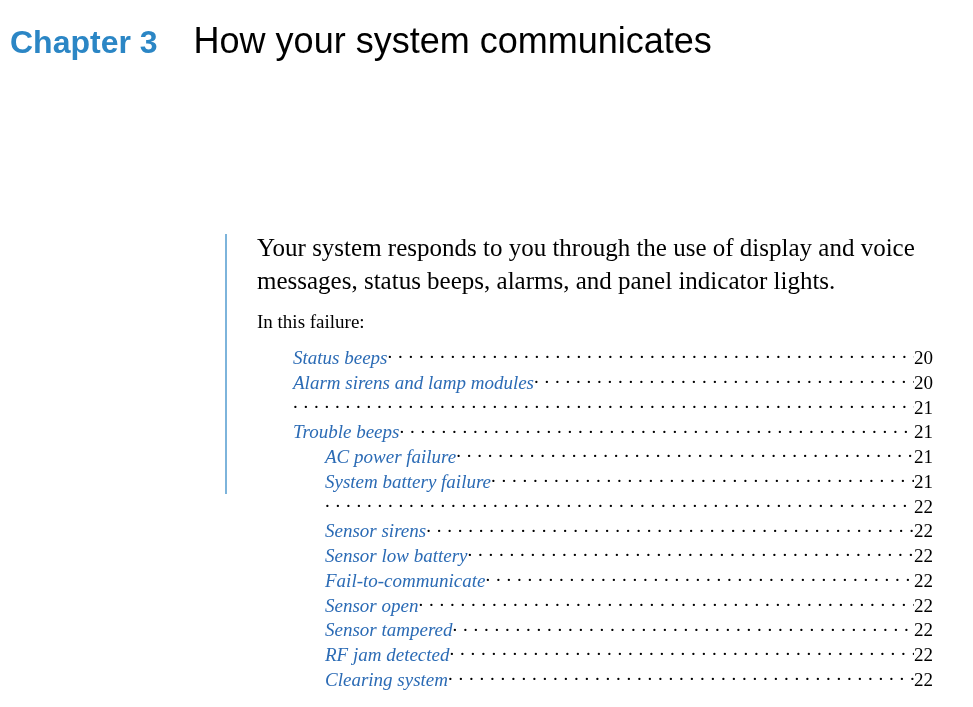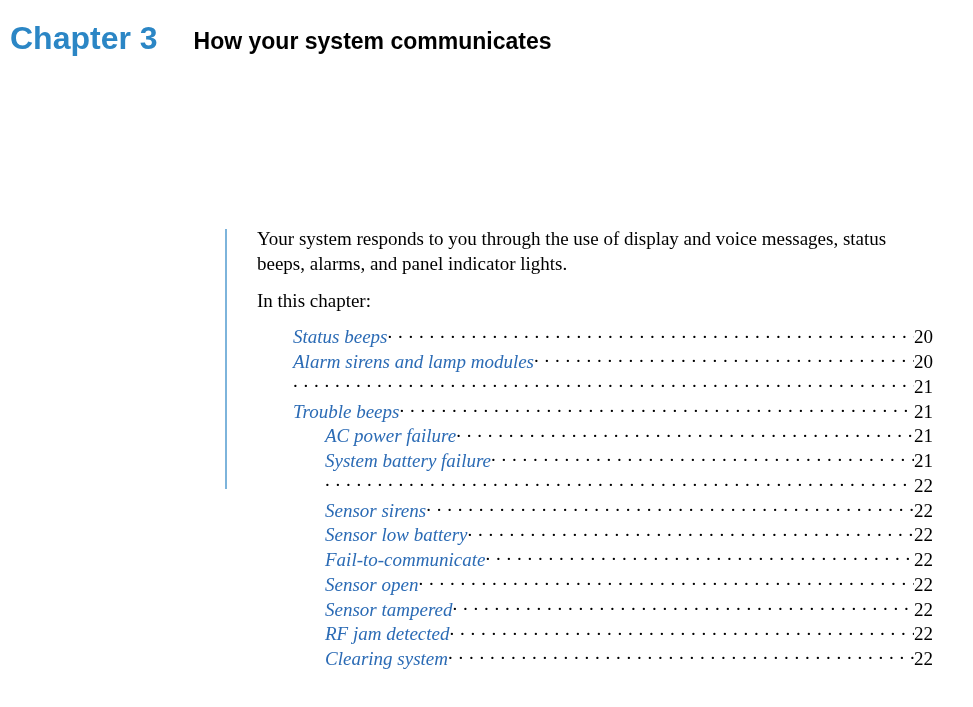--- a/index.html
+++ b/index.html
@@ -19,39 +19,39 @@
   }
   .chapter-label {
     font-family: "Trebuchet MS", "Lucida Sans", Arial, sans-serif;
     font-size: 32px;
     font-weight: bold;
     color: #2b86c5;
     white-space: nowrap;
   }
   .chapter-title {
     font-family: "Trebuchet MS", "Lucida Sans", Arial, sans-serif;
-    font-size: 23px;
-    font-weight: 700;
+    font-size: 36px;
+    font-weight: 400;
     color: #000;
   }
   .body-block {
     margin-left: 215px;
     position: relative;
     padding-left: 32px;
   }
   .side-rule {
     position: absolute;
     left: 0;
     top: 2px;
     width: 2px;
     height: 260px;
     background: #7db4db;
   }
   .intro {
-    font-size: 19px;
+    font-size: 25px;
     line-height: 1.3;
     margin-bottom: 14px;
   }
   .in-this {
     font-size: 19px;
     margin-bottom: 12px;
   }
   .toc {
     margin-left: 36px;
     text-align: right;
@@ -102,21 +102,21 @@
 <div class="header-row">
   <div class="chapter-label">Chapter 3</div>
   <div class="chapter-title">How your system communicates</div>
 </div>
 
 <div class="body-block">
   <div class="side-rule"></div>
 
   <p class="intro">Your system responds to you through the use of display and voice messages, status beeps, alarms, and panel indicator lights.</p>
 
-  <p class="in-this">In this chapter:</p>
+  <p class="in-this">In this failure:</p>
 
   <div class="toc" id="toc-list">
       <div class="toc-row">
         <span class="toc-title">Status beeps</span>
         <span class="toc-leader"></span>
         <span class="toc-page">20</span>
       </div>
       <div class="toc-row">
         <span class="toc-title">Alarm sirens and lamp modules</span>
         <span class="toc-leader"></span>

